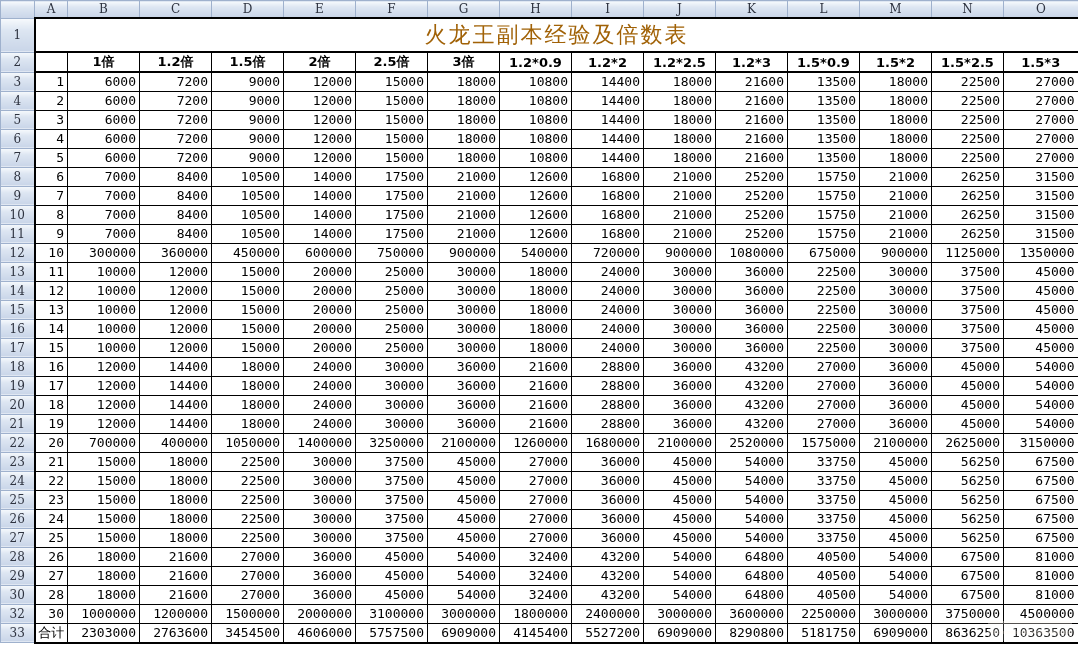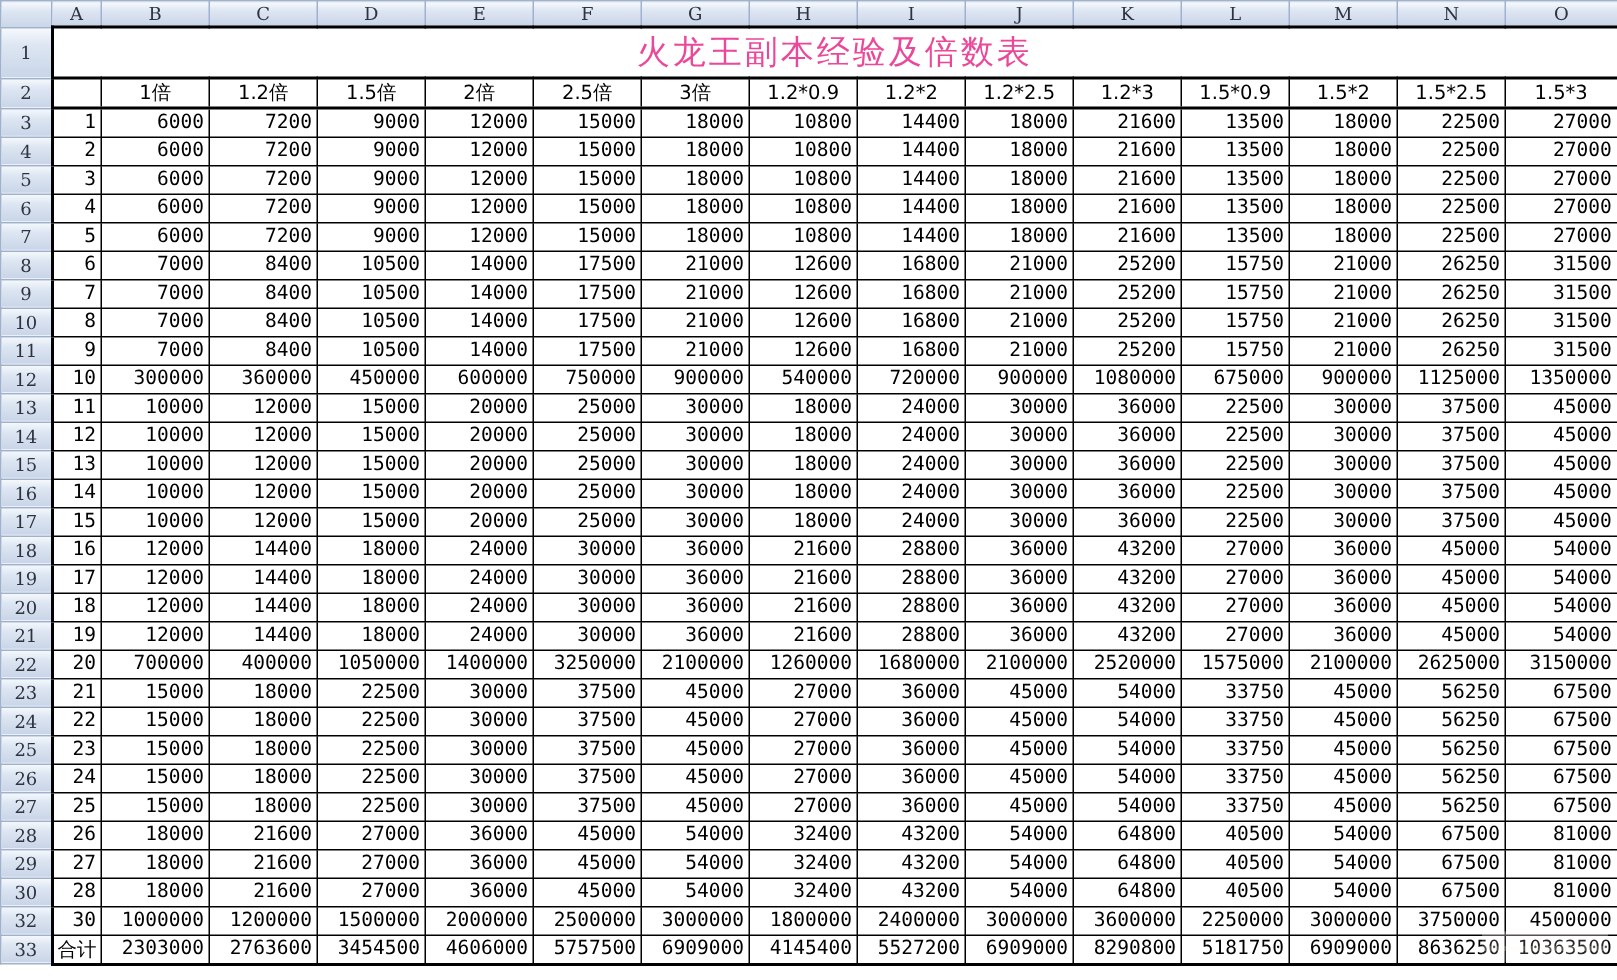--- a/index.html
+++ b/index.html
@@ -33,21 +33,21 @@
   td.cell.cjk{font-family:"DejaVu Sans","Liberation Sans",sans-serif;font-size:13px;}
   td.title-cell{
     background:#ffffff;border:2px solid #000000;
     text-align:center;font-size:22px;letter-spacing:2px;
     font-family:"DejaVu Serif","Liberation Serif",serif;
     white-space:nowrap;overflow:hidden;
   }
   .b-left{border-left-width:2px !important;}
   .b-right{border-right-width:2px !important;}
   .b-bottom{border-bottom-width:2px !important;}
-  .b-top{border-top-width:2px !important;}
+  .b-top{border-top-width:2px !important;font-weight:bold;}
   
   .watermark{
     position:absolute;right:6px;bottom:12px;width:84px;height:20px;
     background:repeating-linear-gradient(180deg,
       rgba(255,250,244,0.55) 0 3px, rgba(255,255,255,0.25) 3px 10px);
     opacity:.6;pointer-events:none;border-radius:2px;
   }
 </style>
 </head>
 <body>
@@ -87,21 +87,21 @@
         <th class="hdr">K</th>
         <th class="hdr">L</th>
         <th class="hdr">M</th>
         <th class="hdr">N</th>
         <th class="hdr">O</th>
       </tr>
     </thead>
   <tbody>
       <tr class="r-title">
         <td class="hdr">1</td>
-        <td class="title-cell" colspan="15" style="color: #ec4899;">火龙王副本经验及倍数表</td>
+        <td class="title-cell" colspan="15" style="color: #a16207;">火龙王副本经验及倍数表</td>
       </tr>
       <tr class="r-data">
         <td class="hdr">2</td>
         <td class="cell b-left b-top b-bottom"></td>
         <td class="cell center cjk b-top b-bottom">1倍</td>
         <td class="cell center cjk b-top b-bottom">1.2倍</td>
         <td class="cell center cjk b-top b-bottom">1.5倍</td>
         <td class="cell center cjk b-top b-bottom">2倍</td>
         <td class="cell center cjk b-top b-bottom">2.5倍</td>
         <td class="cell center cjk b-top b-bottom">3倍</td>
@@ -618,21 +618,21 @@
         <td class="cell">67500</td>
         <td class="cell b-right">81000</td>
       </tr>
       <tr class="r-data">
         <td class="hdr">32</td>
         <td class="cell b-left">30</td>
         <td class="cell">1000000</td>
         <td class="cell">1200000</td>
         <td class="cell">1500000</td>
         <td class="cell">2000000</td>
-        <td class="cell">2500000</td>
+        <td class="cell">3100000</td>
         <td class="cell">3000000</td>
         <td class="cell">1800000</td>
         <td class="cell">2400000</td>
         <td class="cell">3000000</td>
         <td class="cell">3600000</td>
         <td class="cell">2250000</td>
         <td class="cell">3000000</td>
         <td class="cell">3750000</td>
         <td class="cell b-right">4500000</td>
       </tr>

